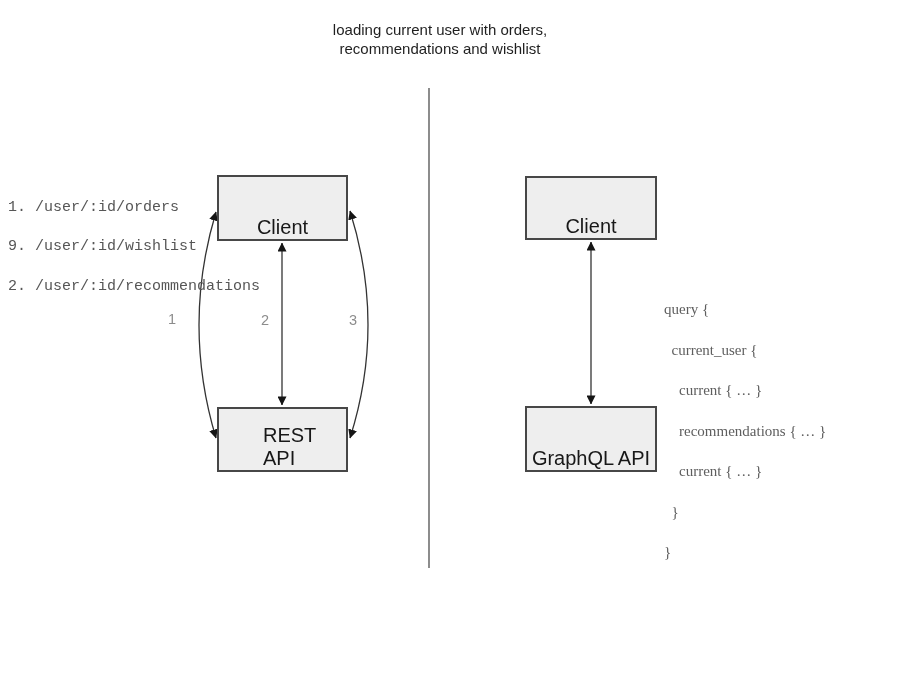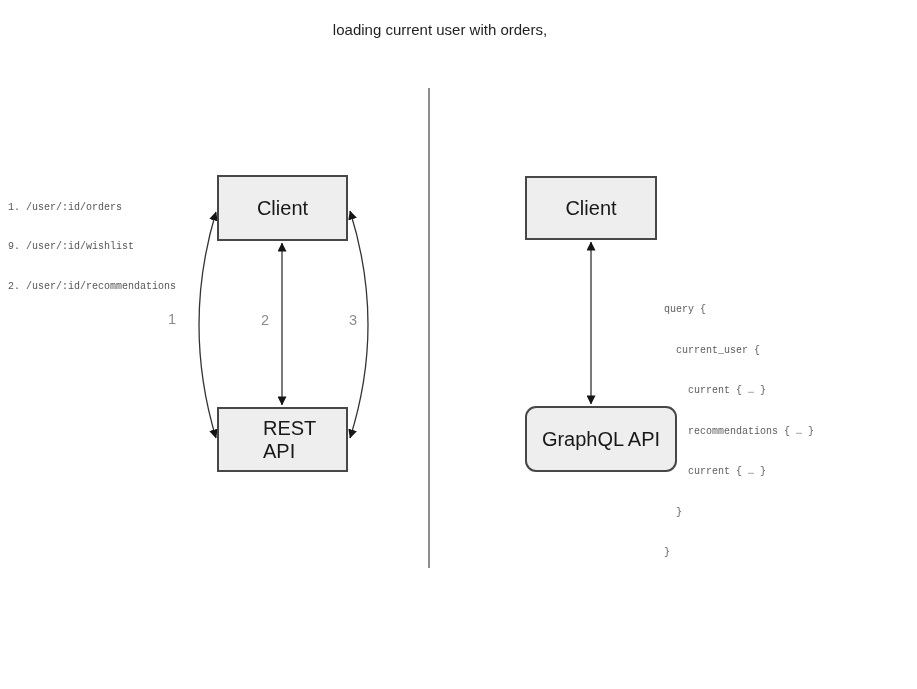--- a/index.html
+++ b/index.html
@@ -40,65 +40,67 @@
   .divider {
     stroke: #4f4f4f;
     stroke-width: 1.3;
   }
   .box {
     position: absolute;
     background: #eeeeee;
     border: 2px solid #474747;
     box-sizing: border-box;
     display: flex;
-    align-items: center;
+    align-items: flex-end;
     justify-content: center;
     font-size: 20px;
     color: #181818;
   }
   .box-client-left  { left: 217px; top: 175px; width: 131px; height: 66px; }
   .box-rest         { left: 217px; top: 407px; width: 131px; height: 65px; padding-left: 44px; }
   .box-client-right { left: 525px; top: 176px; width: 132px; height: 64px; }
-  .box-graphql      { left: 525px; top: 406px; width: 152px; height: 66px; border-radius: 11px; }
+  .box-graphql      { left: 525px; top: 406px; width: 132px; height: 66px; }
   .arrow-num {
     position: absolute;
     width: 22px;
     text-align: center;
     font-size: 14.5px;
     color: #8c8c8c;
   }
   .num-1 { left: 161px; top: 311px; }
   .num-2 { left: 254px; top: 312px; }
   .num-3 { left: 342px; top: 312px; }
   .mono-block {
     position: absolute;
     font-family: "Liberation Mono", "DejaVu Sans Mono", monospace;
-    font-size: 10px;
+    font-size: 15px;
     white-space: pre;
   }
   .endpoints {
     left: 8px;
     top: 174px;
     line-height: 13.3px;
     color: #565656;
   }
   .query {
     left: 664px;
     top: 276px;
     line-height: 13.5px;
     color: #5e5e5e;
+    font-family: Liberation Serif, serif;
   }
 </style>
 </head>
 <body>
 
 <div class="canvas">
 
   <div class="title">
     <div>loading current user with orders,</div>
+    <div>recommendations and wishlist</div>
   </div>
 
   <svg class="arrows-layer" width="917" height="689" viewBox="0 0 917 689">
     <defs>
       <marker id="ah" viewBox="0 0 10 10" refX="9.5" refY="5" markerWidth="9" markerHeight="9" markerUnits="userSpaceOnUse" orient="auto-start-reverse">
         <path d="M0,0 L10,5 L0,10 Z" fill="#151515"></path>
       </marker>
     </defs>
 
     <line class="divider" x1="429" y1="88" x2="429" y2="568"></line>

